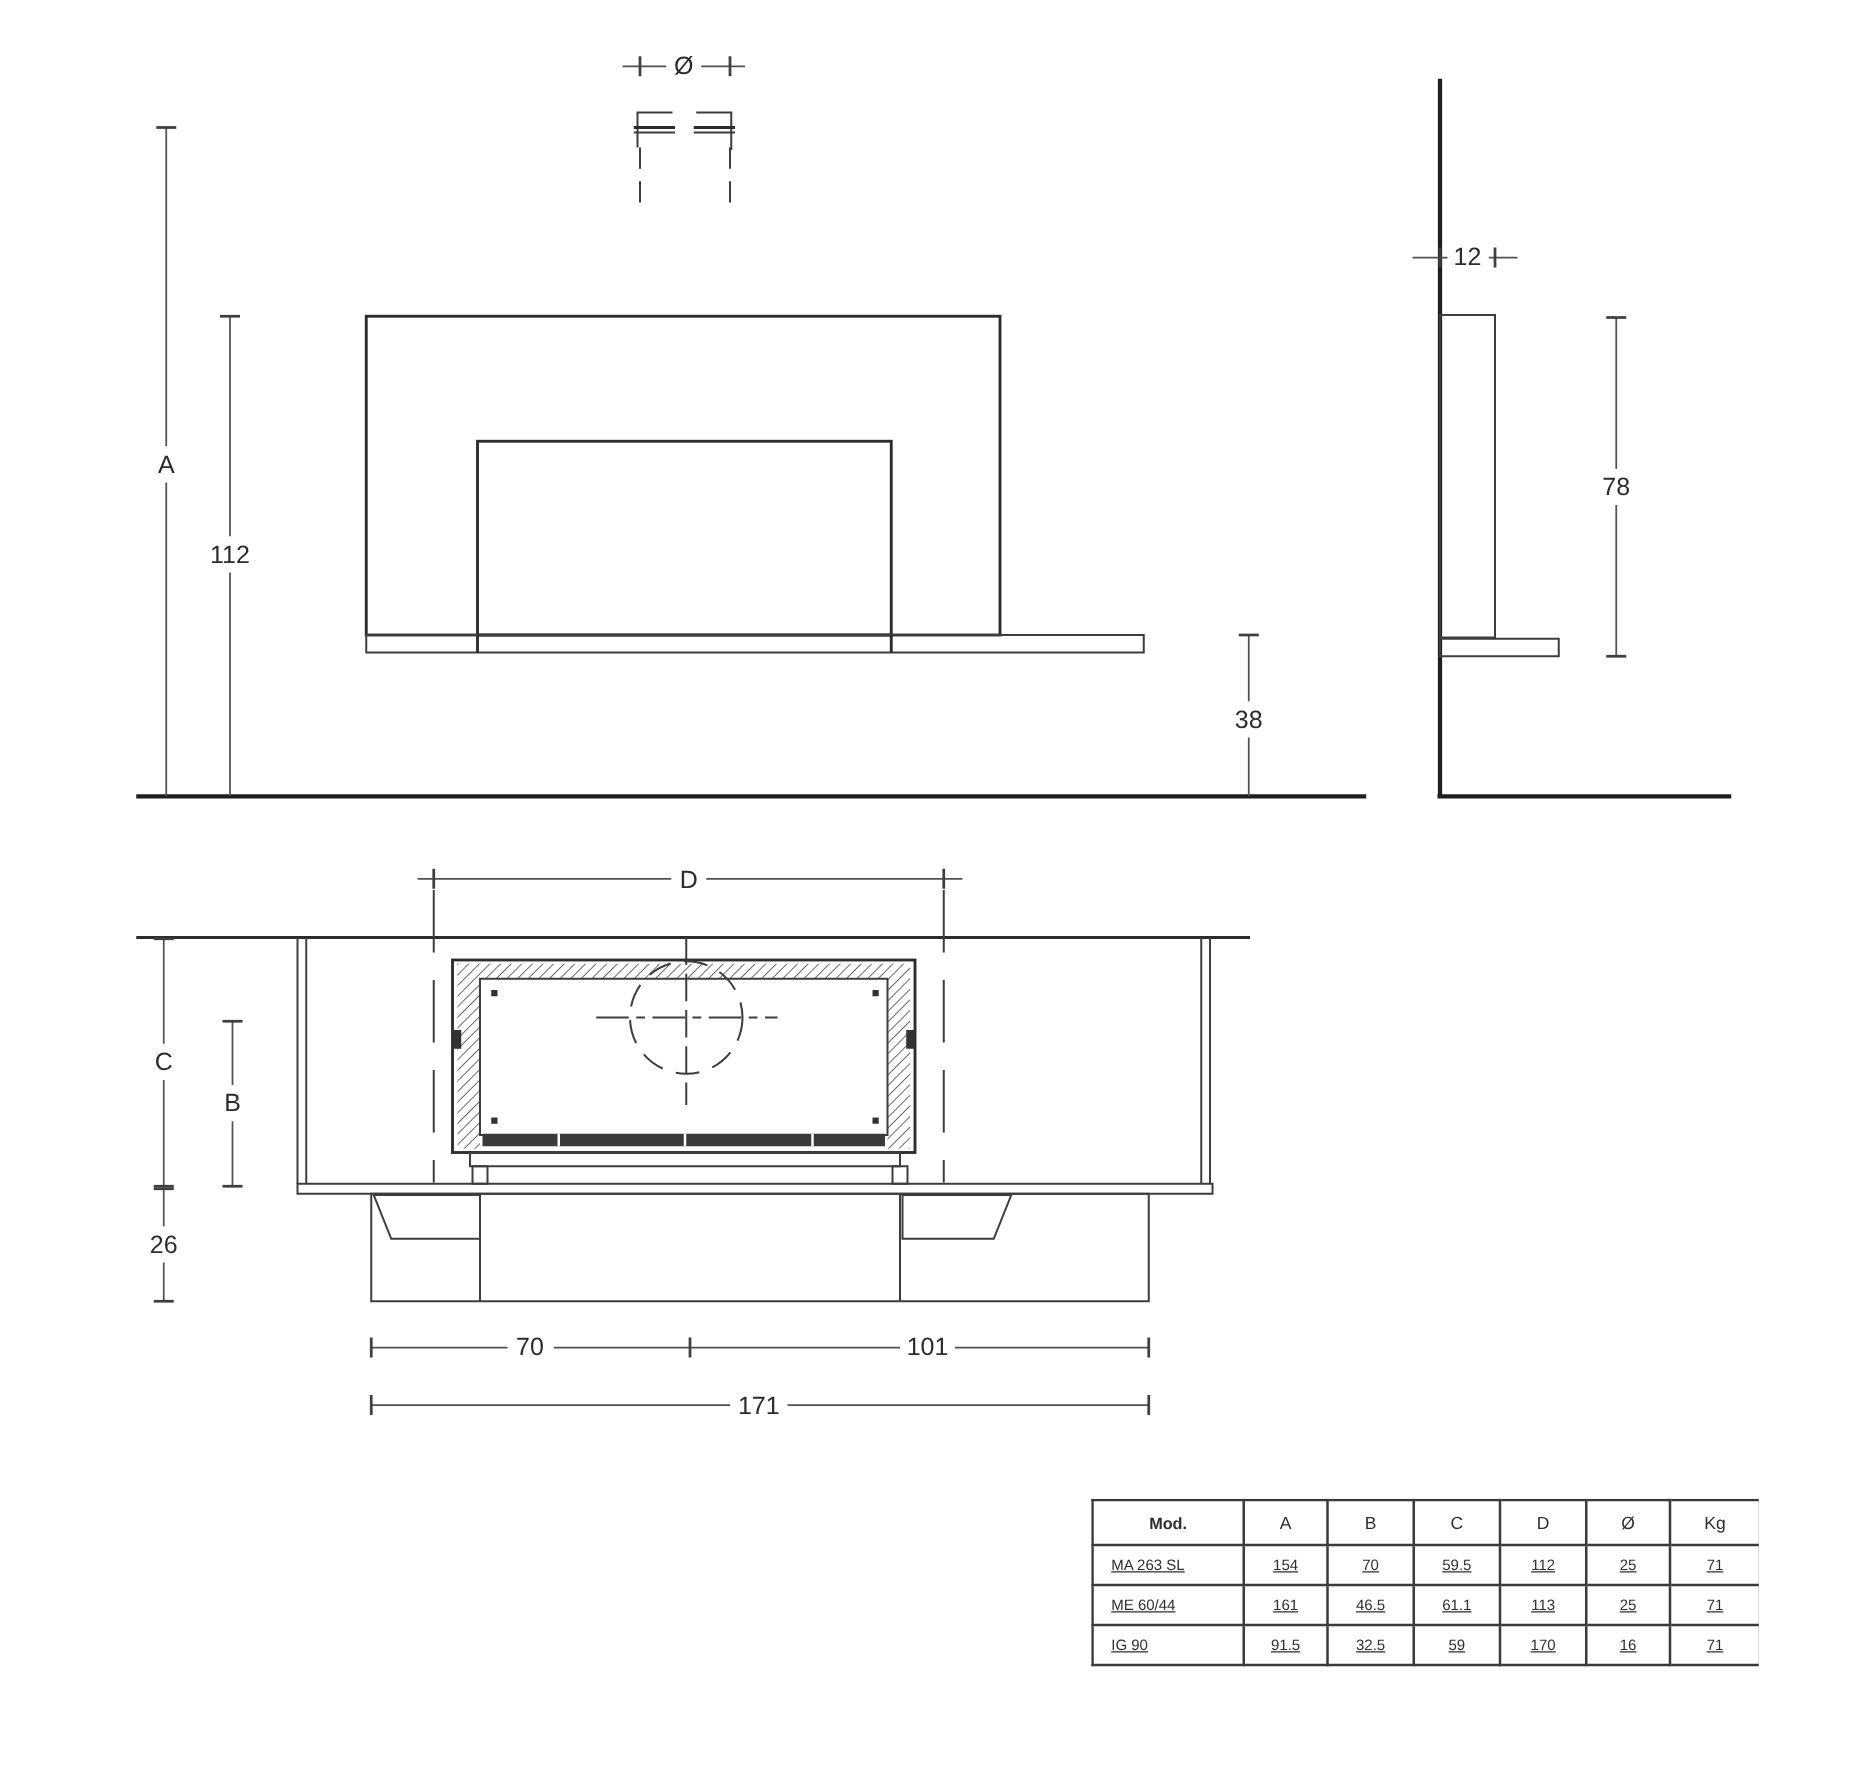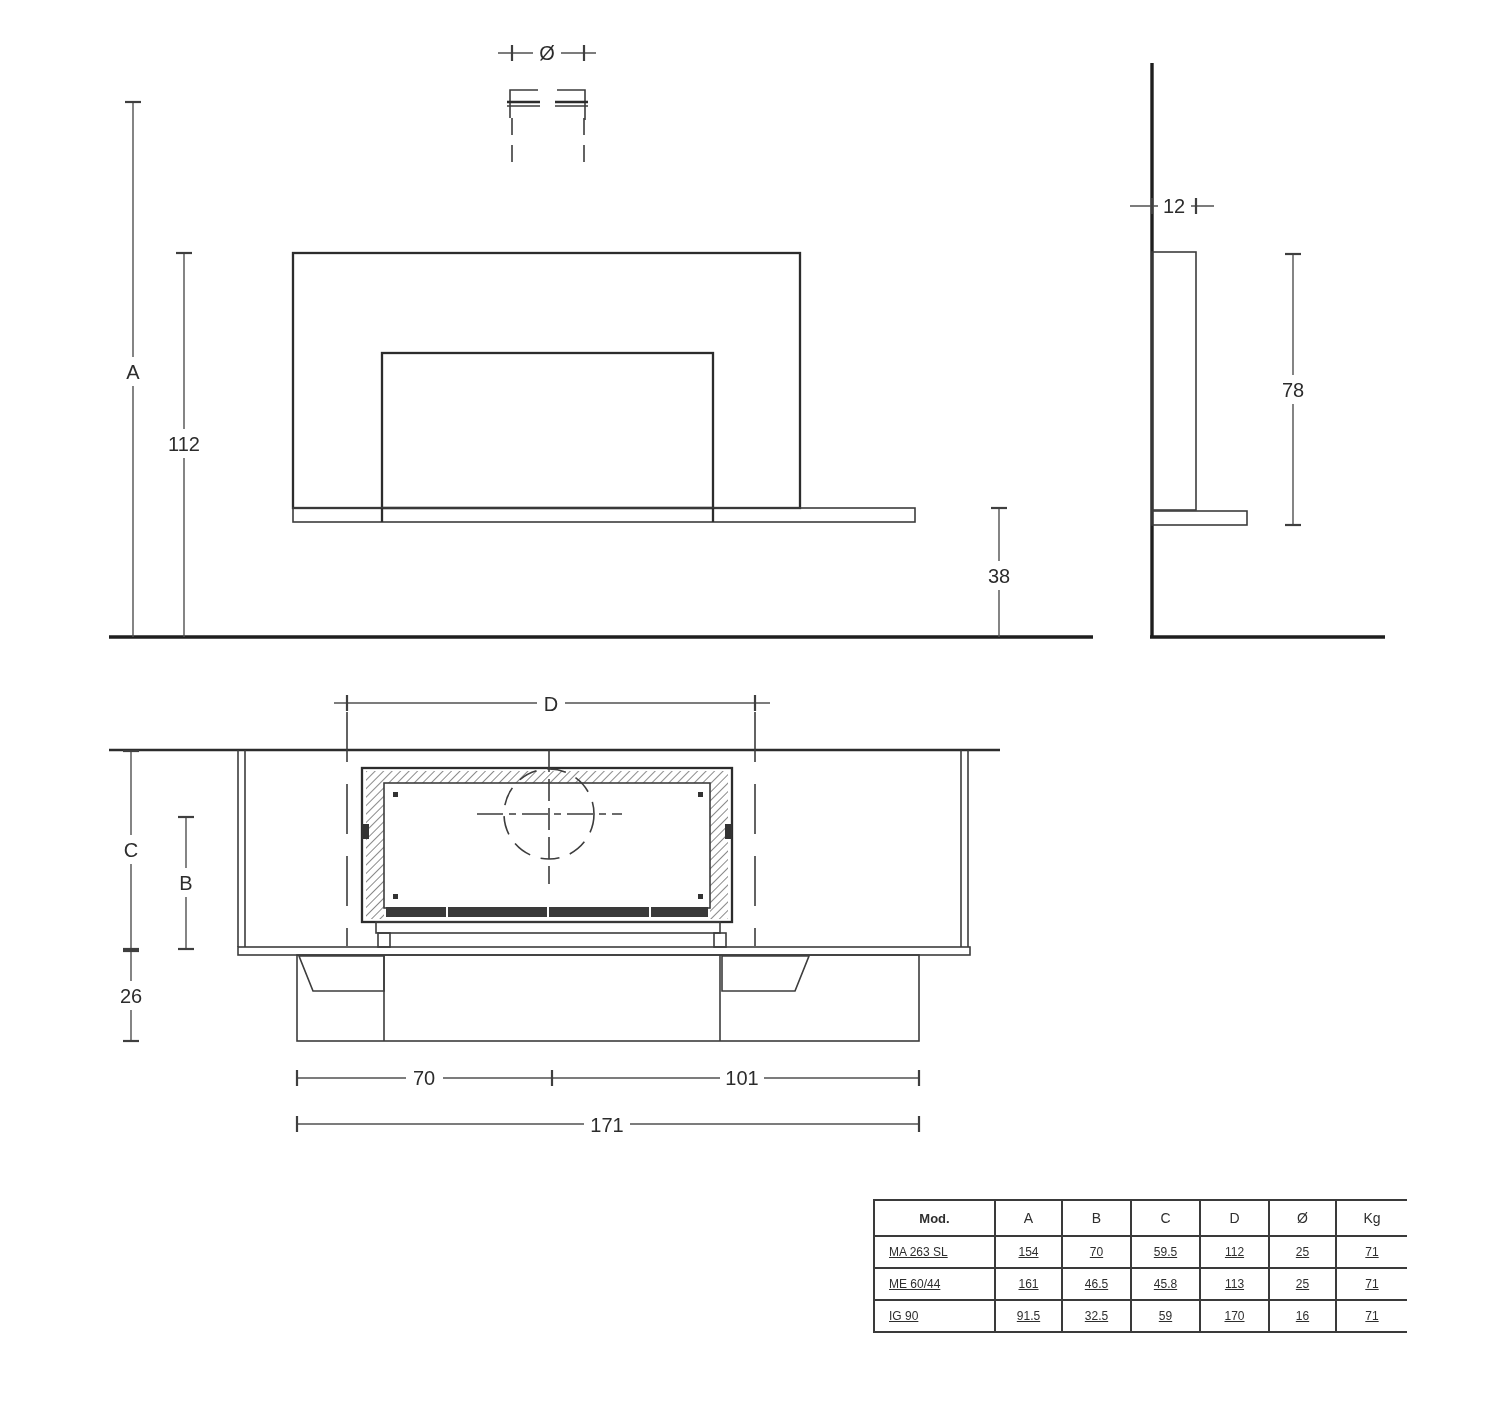--- a/index.html
+++ b/index.html
@@ -252,21 +252,21 @@
         <td>70</td>
         <td>59.5</td>
         <td>112</td>
         <td>25</td>
         <td>71</td>
       </tr>
       <tr>
         <td class="model">ME 60/44</td>
         <td>161</td>
         <td>46.5</td>
-        <td>45.8</td>
+        <td>61.1</td>
         <td>113</td>
         <td>25</td>
         <td>71</td>
       </tr>
       <tr>
         <td class="model">IG 90</td>
         <td>91.5</td>
         <td>32.5</td>
         <td>59</td>
         <td>170</td>

